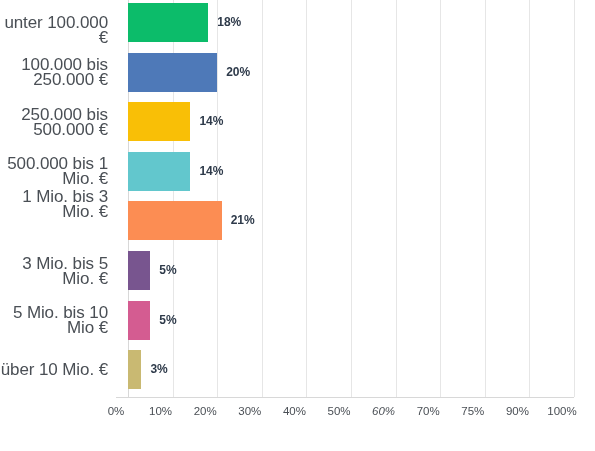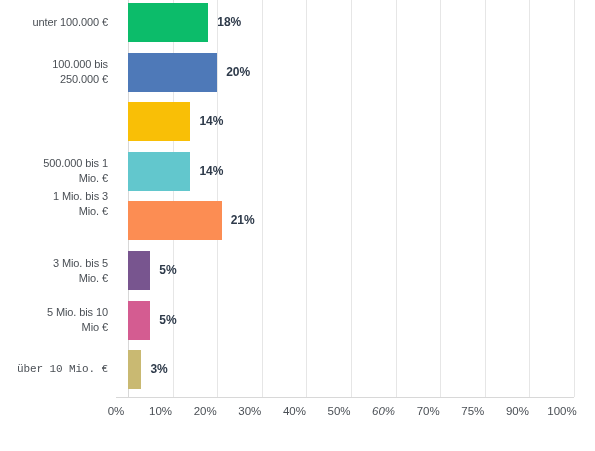--- a/index.html
+++ b/index.html
@@ -27,21 +27,21 @@
     left: 0;
     top: 0;
     width: 108px;
     height: 397px;
   }
   .cat-label {
     position: absolute;
     right: 0;
     width: 108px;
     text-align: right;
-    font-size: 11px;
+    font-size: 17px;
     line-height: 15px;
     color: #4a4f55;
     letter-spacing: -0.1px;
     white-space: pre-line;
   }
 
   
   .plot {
     position: absolute;
     left: 116px;
@@ -111,29 +111,31 @@
 </style>
 </head>
 <body>
 
 <div id="chart-root">
 
   <div class="cat-labels">
       <div class="cat-label" style="top: 15px;">unter 100.000 €</div>
       <div class="cat-label" style="top: 57.1px;">100.000 bis
 250.000 €</div>
+      <div class="cat-label" style="top: 106.7px;">250.000 bis
+500.000 €</div>
       <div class="cat-label" style="top: 156.3px;">500.000 bis 1
 Mio. €</div>
       <div class="cat-label" style="top: 189px;">1 Mio. bis 3
 Mio. €</div>
       <div class="cat-label" style="top: 255.5px;">3 Mio. bis 5
 Mio. €</div>
       <div class="cat-label" style="top: 305.1px;">5 Mio. bis 10
 Mio €</div>
-      <div class="cat-label" style="top: 362.2px; font-family: Liberation Mono, monospace;">über 10 Mio. €</div>
+      <div class="cat-label" style="top: 362.2px;">über 10 Mio. €</div>
     </div>
 
   <div class="plot">
       <div class="gridline zero" style="left: 0px;"></div>
       <div class="gridline" style="left: 44.6px;"></div>
       <div class="gridline" style="left: 89.2px;"></div>
       <div class="gridline" style="left: 133.8px;"></div>
       <div class="gridline" style="left: 178.4px;"></div>
       <div class="gridline" style="left: 223px;"></div>
       <div class="gridline" style="left: 267.6px;"></div>

